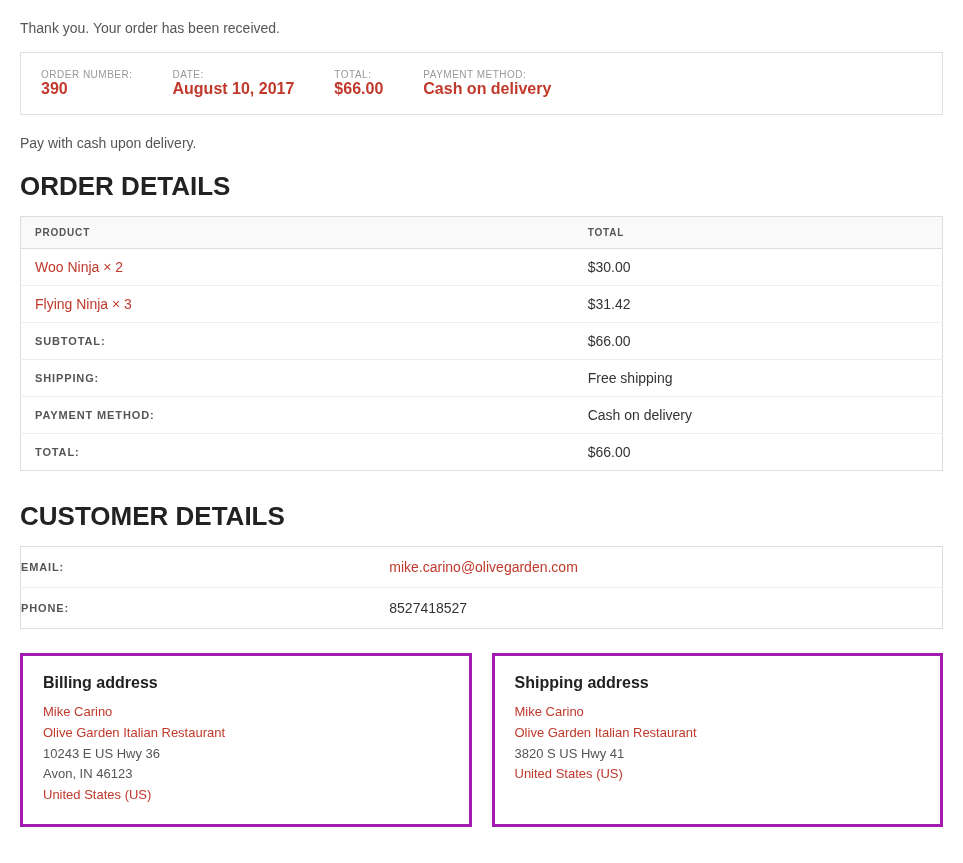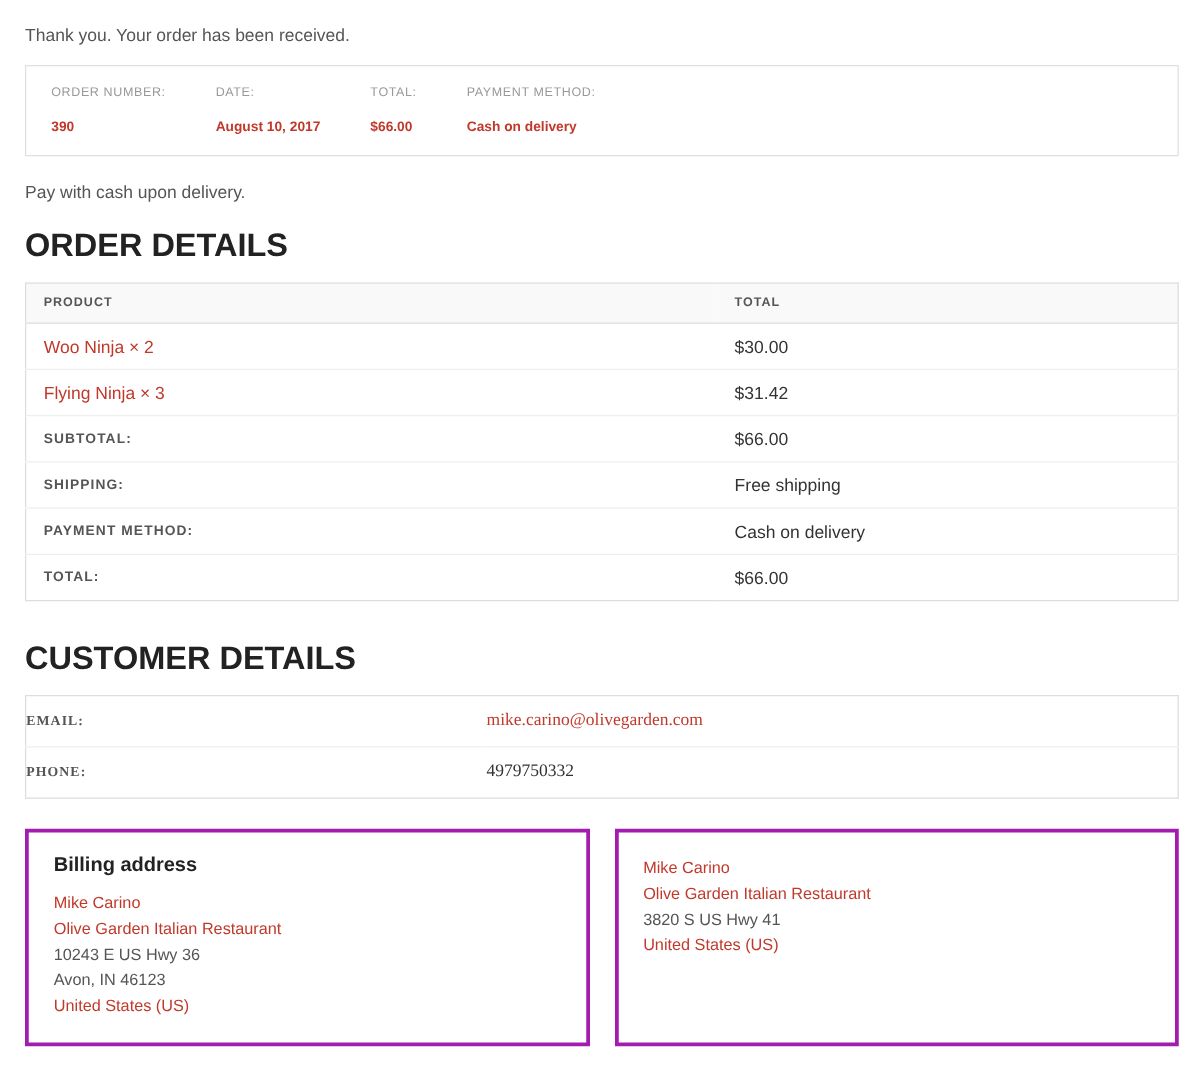--- a/index.html
+++ b/index.html
@@ -21,25 +21,25 @@
       display: flex;
       gap: 40px;
       margin-bottom: 20px;
     }
     .summary-item label {
       font-size: 10px;
       letter-spacing: 0.05em;
       color: #999;
       text-transform: uppercase;
       display: block;
-      margin-bottom: 12px;
+      margin-bottom: 0;
     }
     .summary-item .value {
       color: #c0392b;
-      font-size: 11px;
+      font-size: 16px;
       font-weight: 600;
     }
     .pay-info {
       color: #555;
       margin-bottom: 16px;
       font-size: 14px;
     }
     h2 {
       font-size: 26px;
       font-weight: 700;
@@ -89,21 +89,20 @@
     .customer-table {
       width: 100%;
       border-collapse: collapse;
       border: 1px solid #ddd;
       margin-bottom: 24px;
     }
     .customer-table td {
       padding: 12px 0;
       border-bottom: 1px solid #eee;
       vertical-align: middle;
-      font-family: Liberation Serif, serif;
     }
     .customer-table tr:last-child td { border-bottom: none; }
     .customer-table .key-cell {
       font-size: 11px;
       font-weight: 700;
       letter-spacing: 0.08em;
       text-transform: uppercase;
       color: #555;
       width: 40%;
     }
@@ -209,33 +208,34 @@
 <table class="customer-table">
   <tbody>
     <tr>
       <td class="key-cell">EMAIL:</td>
       <td>
         <a class="email-link" href="#">mike.carino@olivegarden.com</a>
       </td>
     </tr>
     <tr>
       <td class="key-cell">PHONE:</td>
-      <td>4979750332</td>
+      <td>8527418527</td>
     </tr>
   </tbody>
 </table>
 
 <div class="address-row">
   <div class="address-box">
     <h3>Billing address</h3>
     <p><a class="name-link" href="#">Mike Carino</a></p>
     <p><a class="company-link" href="#">Olive Garden Italian Restaurant</a></p>
     <p class="addr-line">10243 E US Hwy 36</p>
     <p class="addr-line">Avon, IN 46123</p>
     <p><a class="country-link" href="#">United States (US)</a></p>
   </div>
   <div class="address-box">
+    <h3>Shipping address</h3>
     <p><a class="name-link" href="#">Mike Carino</a></p>
     <p><a class="company-link" href="#">Olive Garden Italian Restaurant</a></p>
     <p class="addr-line">3820 S US Hwy 41</p>
     <p><a class="country-link" href="#">United States (US)</a></p>
   </div>
 </div>
 
 </body></html>

